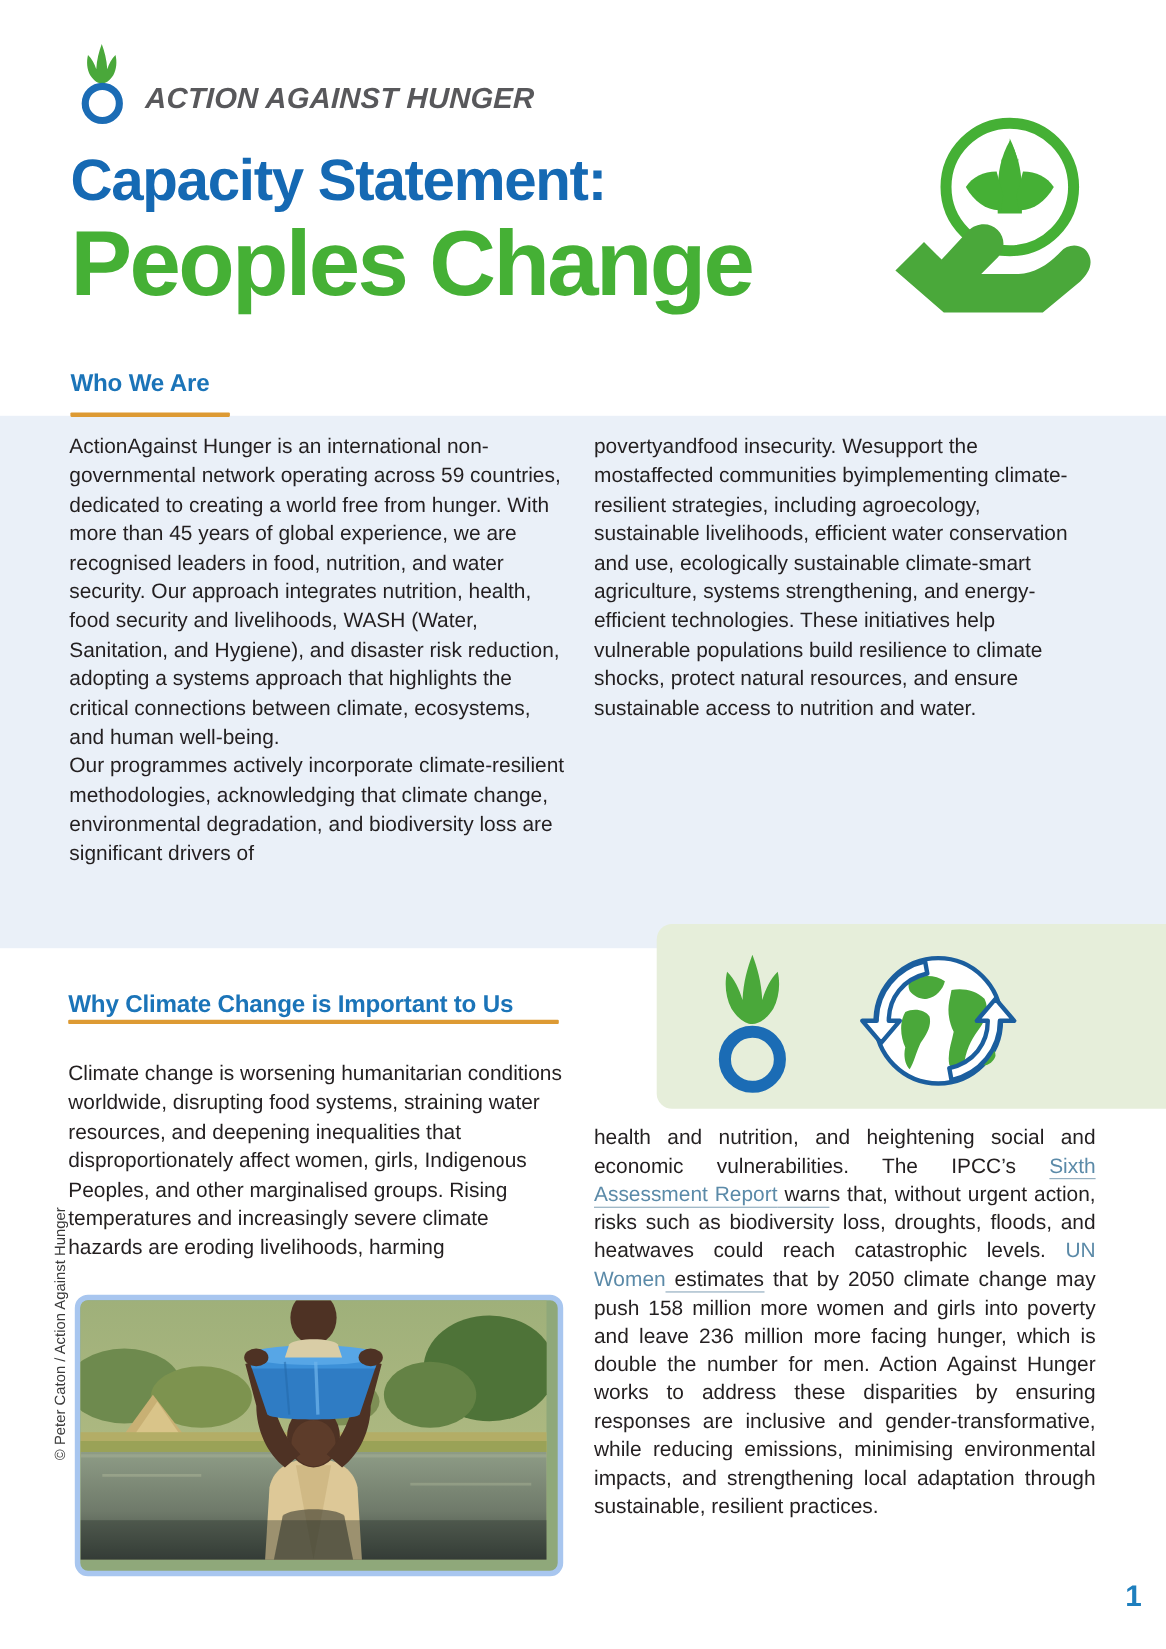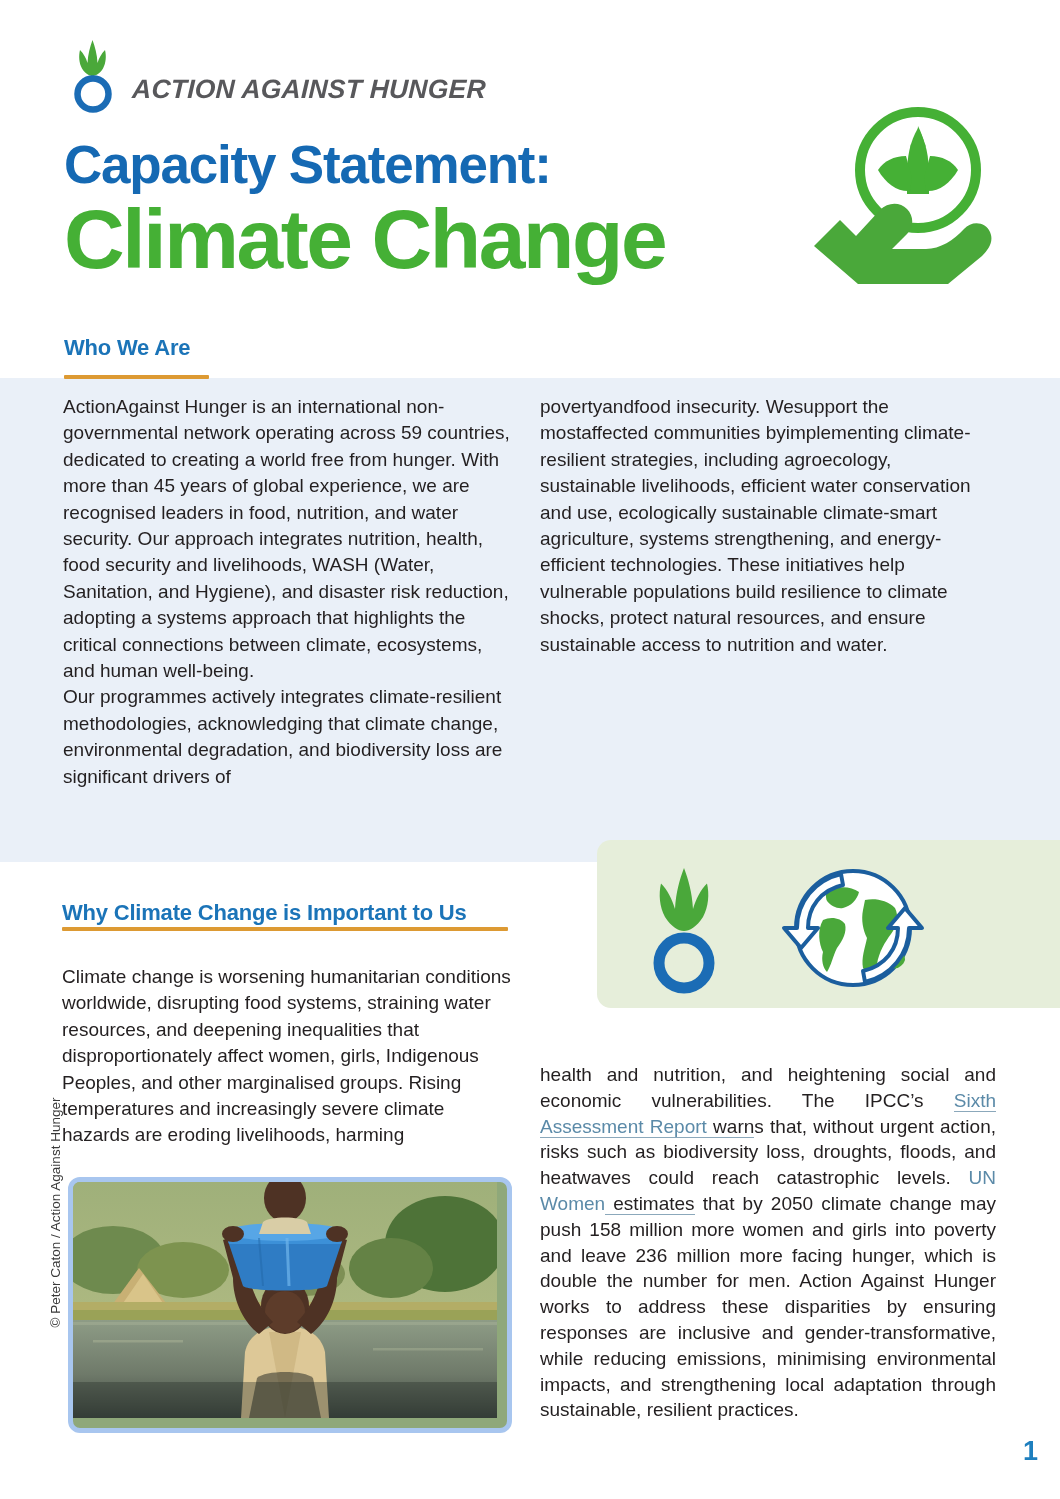--- a/index.html
+++ b/index.html
@@ -149,21 +149,20 @@
     left: 62px;
     top: 964px;
     width: 452px;
   }
   #why-col-right {
     position: absolute;
     left: 540px;
     top: 1022px;
     width: 456px;
     text-align: justify;
-    margin-top: 40px;
   }
   #why-col-right .body-text { line-height: 25.8px; }
   .link {
     color: #5b8aa8;
   }
   .link-underline {
     border-bottom: 1.4px solid #8ba8bb;
   }
 
   
@@ -238,42 +237,42 @@
           <circle cx="0" cy="0" r="15.5" fill="none" stroke="#1b6cb5" stroke-width="6.5"></circle>
           <path d="M0 -7.5 C4.5 -2 7 1.5 7 4.5 C7 8.5 3.8 11.5 0 11.5 C-3.8 11.5 -7 8.5 -7 4.5 C-7 1.5 -4.5 -2 0 -7.5 Z" fill="#ffffff"></path>
         </g>
       </svg>
     </div>
     <div class="logo-word">ACTION AGAINST HUNGER</div>
   </div>
 
   <div class="title-block">
     <div class="title-line1">Capacity Statement:</div>
-    <div class="title-line2">Climate Change</div>
+    <div class="title-line2">Peoples Change</div>
   </div>
 
   <div class="hero-icon">
     <svg width="200" height="190" viewBox="0 0 200 190" xmlns="http://www.w3.org/2000/svg">
       <circle cx="112" cy="72" r="58" fill="none" stroke="#45b035" stroke-width="10"></circle>
 
       <path d="M112 28 C118 40 121 52 121.5 72 L121.5 92 L116 92 C114 74 110 58 104 46 C106 58 108 68 109 80 C103 72 95 66 86 63 C88 74 94 84 104 90 L112 94 L120 90 C130 84 136 74 138 63 C129 66 121 72 115 80 C116 68 118 58 120 46 C114 58 110 74 108 92" fill="#45b035"></path>
       <path d="M112 30 C120 44 123 58 123 78 L123 96 L101 96 L101 78 C101 58 104 44 112 30 Z" fill="#45b035"></path>
       <path d="M100 58 C88 58 78 63 72 72 C80 86 92 94 104 93 L106 80 Z" fill="#45b035"></path>
       <path d="M124 58 C136 58 146 63 152 72 C144 86 132 94 120 93 L118 80 Z" fill="#45b035"></path>
 
       <path d="M8 148 L34 122 L50 138 L74 112 C82 104 94 104 101 111 C108 118 108 129 101 136 L86 151 L120 151 C134 151 148 142 158 131 C166 122 180 124 184 134 C188 143 183 151 176 158 L142 186 L52 186 Z" fill="#4aa83a"></path>
     </svg>
   </div>
 
   <div id="who-head" class="sec-head">Who We Are</div>
   <div id="who-rule" class="rule-orange"></div>
 
   <div id="who-col-left">
     <div class="body-text para">ActionAgainst Hunger is an international non-governmental network operating across 59 countries, dedicated to creating a world free from hunger. With more than 45 years of global experience, we are recognised leaders in food, nutrition, and water security. Our approach integrates nutrition, health, food security and livelihoods, WASH (Water, Sanitation, and Hygiene), and disaster risk reduction, adopting a systems approach that highlights the critical connections between climate, ecosystems, and human well-being.</div>
-    <div class="body-text para">Our programmes actively integrates climate-resilient methodologies, acknowledging that climate change, environmental degradation, and biodiversity loss are significant drivers of</div>
+    <div class="body-text para">Our programmes actively incorporate climate-resilient methodologies, acknowledging that climate change, environmental degradation, and biodiversity loss are significant drivers of</div>
   </div>
 
   <div id="who-col-right">
     <div class="body-text para">povertyandfood insecurity. Wesupport the mostaffected communities byimplementing climate-resilient strategies, including agroecology, sustainable livelihoods, efficient water conservation and use, ecologically sustainable climate-smart agriculture, systems strengthening, and energy-efficient technologies. These initiatives help vulnerable populations build resilience to climate shocks, protect natural resources, and ensure sustainable access to nutrition and water.</div>
   </div>
 
   <div class="green-box">
     <div class="gb-inner">
       <div>
         <svg width="96" height="140" viewBox="0 0 96 140" xmlns="http://www.w3.org/2000/svg">

